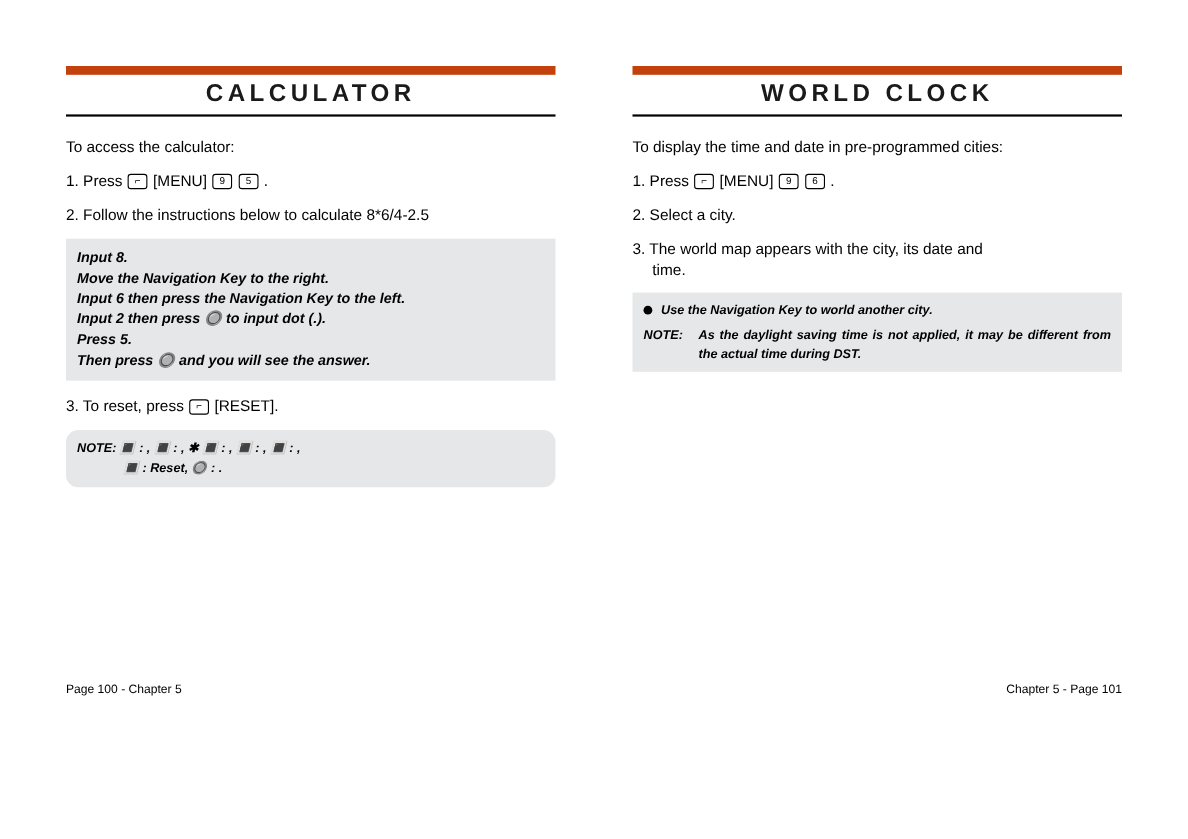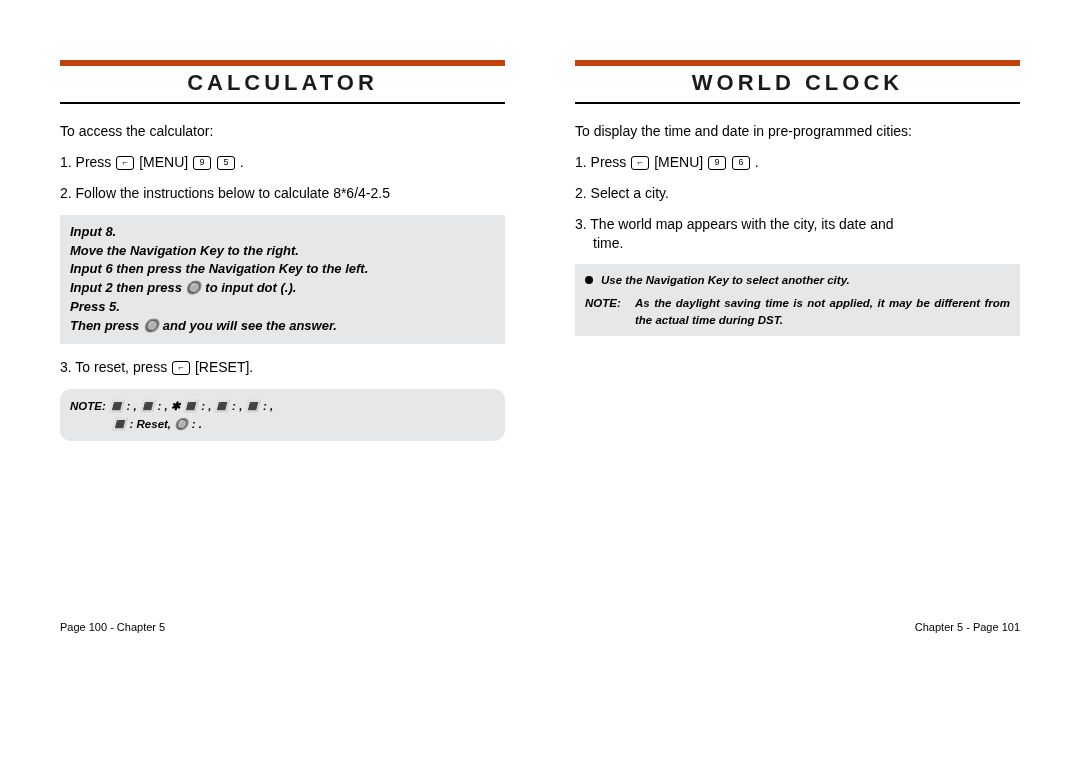--- a/index.html
+++ b/index.html
@@ -27,21 +27,21 @@
     flex-direction: column;
   }
   .page-title {
     font-size: 22px;
     font-weight: bold;
     letter-spacing: 4px;
     text-align: center;
     text-transform: uppercase;
     color: #1a1a1a;
     margin: 0 0 6px 0;
-    border-top: 6px solid #c2410c;
+    border-top: 8px solid #c2410c;
     padding-top: 4px;
   }
   .title-underline {
     border-bottom: 2px solid #000;
     margin-bottom: 18px;
   }
   .body-text {
     font-size: 14px;
     line-height: 1.35;
   }
@@ -192,21 +192,21 @@
       <p class="step">2. Select a city.</p>
 
       <p class="step">
         <span>3. The world map appears with the city, its date and</span>
         <span class="indent">time.</span>
       </p>
 
       <div class="note-box2">
         <div class="bullet">
           <span class="dot"></span>
-          <span>Use the Navigation Key to select another city.</span>
+          <span>Use the Navigation Key to world another city.</span>
         </div>
         <div class="note-row">
           <span class="note-label">NOTE:</span>
           <span class="note-text">As the daylight saving time is not applied, it may be different from the actual time during DST.</span>
         </div>
       </div>
     </div>
 
     <div class="footer footer-right">Chapter 5 - Page 101</div>
   </div>

